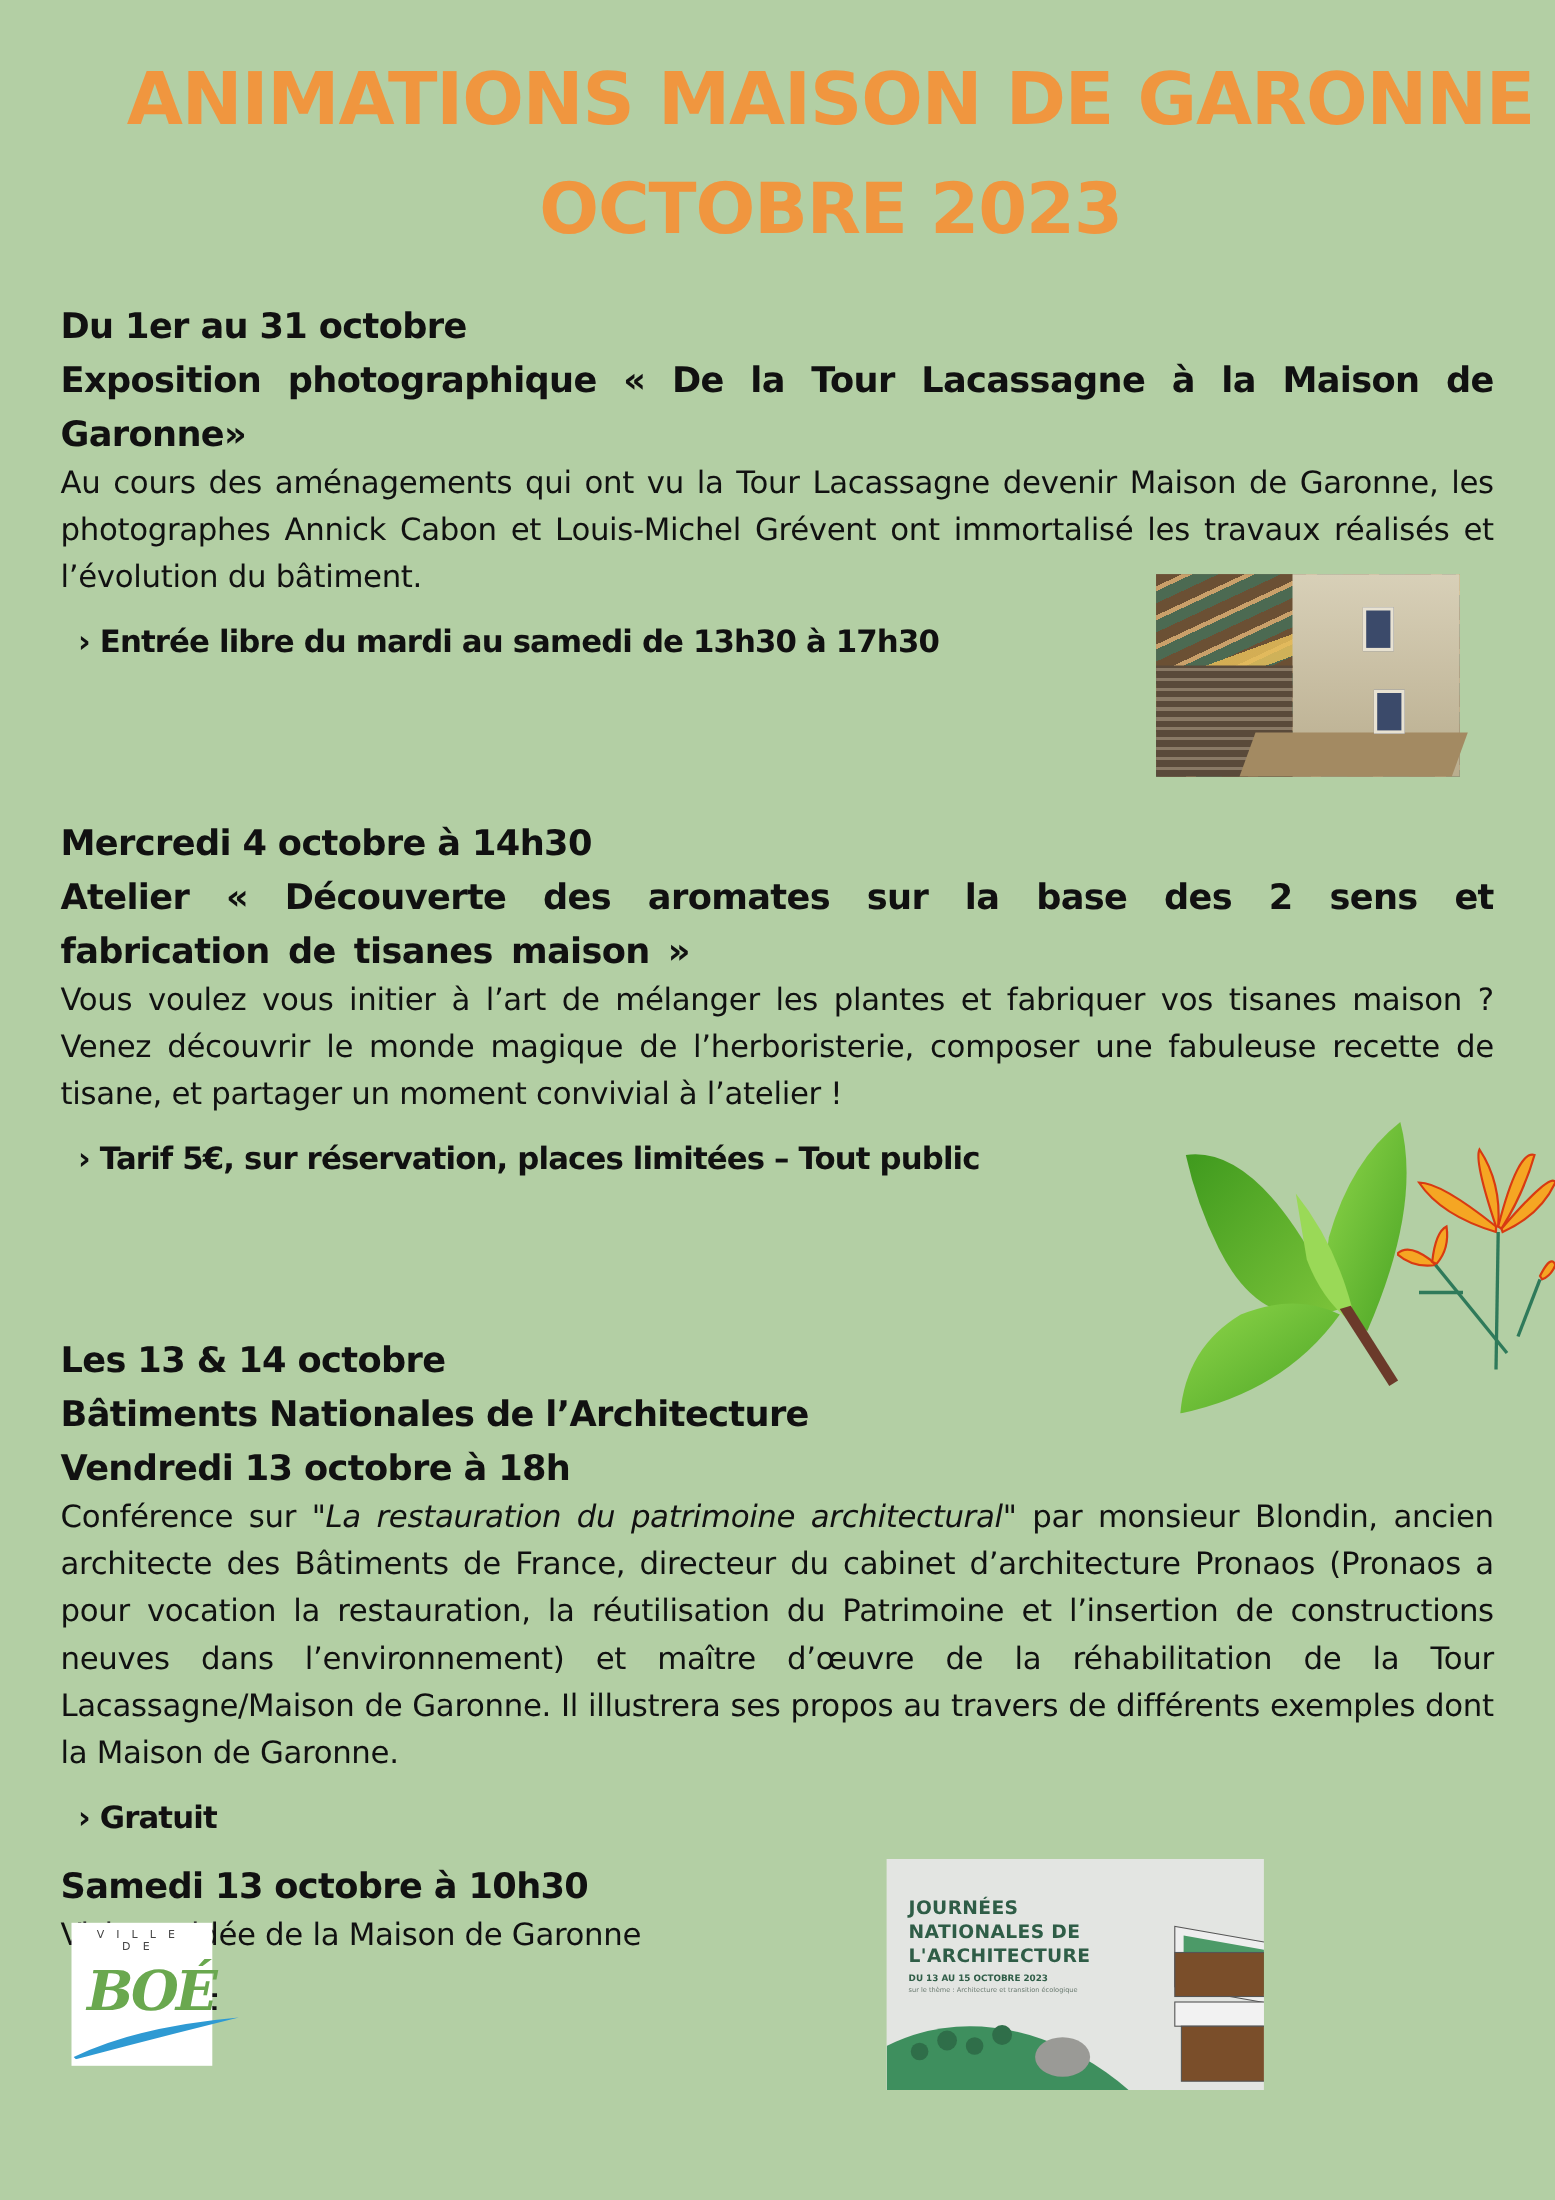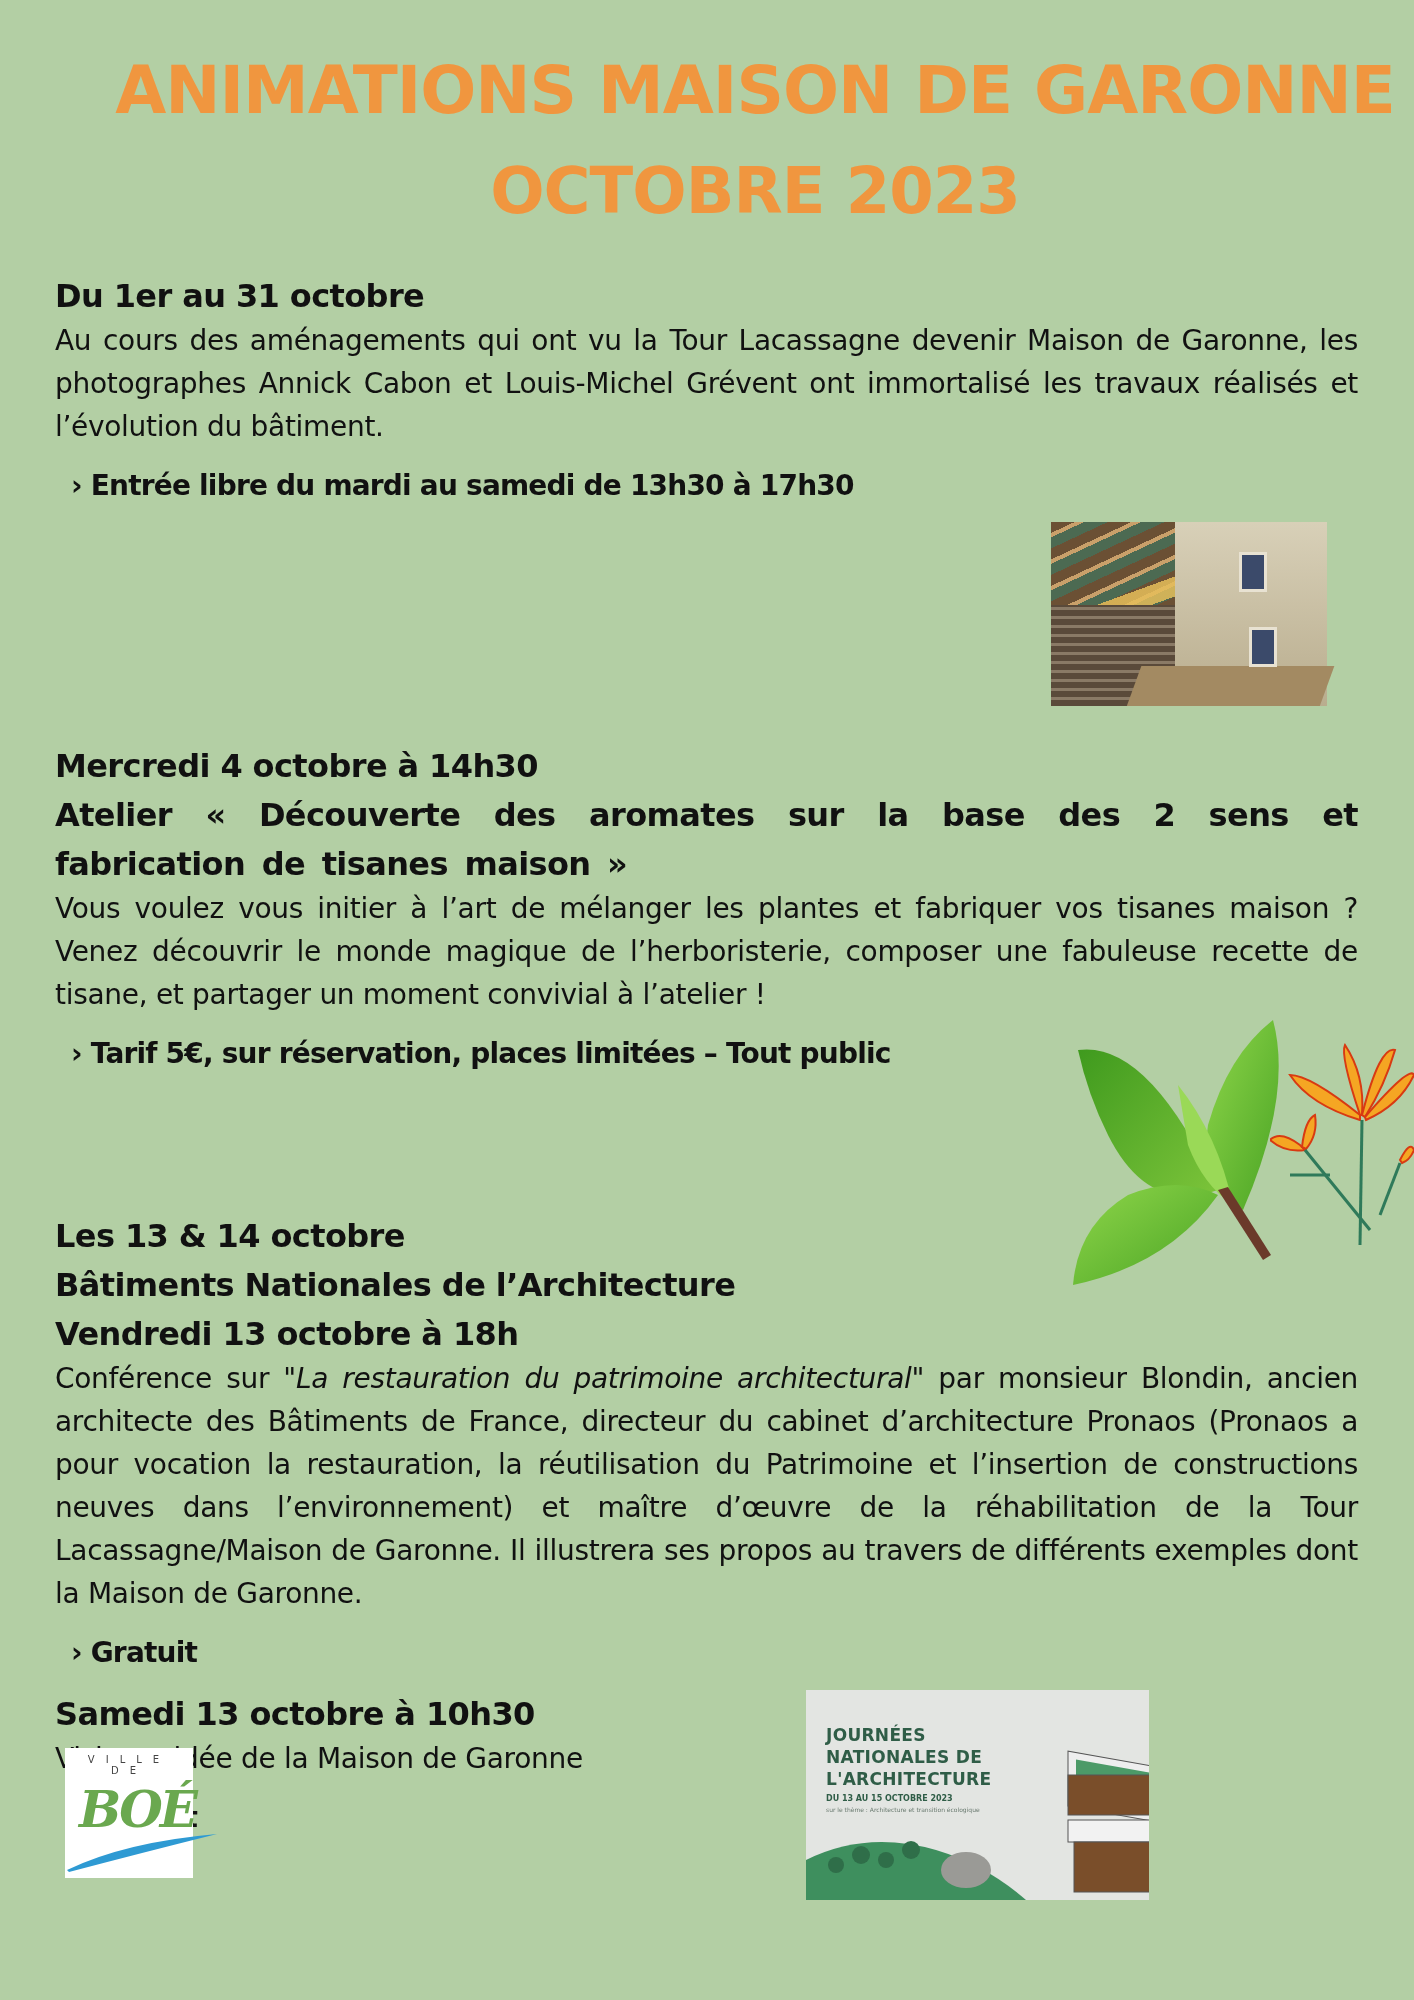--- a/index.html
+++ b/index.html
@@ -46,20 +46,21 @@
   .logo-main { position:absolute; top:32px; left:14px; font-family:"DejaVu Serif", serif; font-style:italic; font-weight:bold; font-size:50px; color:#6aa84f; letter-spacing:-3px; }
 </style>
 </head>
 <body>
 
 <div id="t1" class="title">ANIMATIONS MAISON DE GARONNE</div>
 <div id="t2" class="title">OCTOBRE 2023</div>
 
 <section class="block" style="top:272px;">
   <p class="h">Du 1er au 31 octobre</p>
+  <p class="h just">Exposition photographique « De la Tour Lacassagne à la Maison de Garonne»</p>
   <p class="p" style="margin-top:-2px;">Au cours des aménagements qui ont vu la Tour Lacassagne devenir Maison de Garonne, les photographes Annick Cabon et Louis-Michel Grévent ont immortalisé les travaux réalisés et l’évolution du bâtiment.</p>
   <p class="note">› Entrée libre du mardi au samedi de 13h30 à 17h30</p>
 </section>
 
 <div class="img photo">
   <div class="wall"></div>
   <div class="bricks"></div>
   <div class="floor"></div>
   <div class="win" style="right:60px; top:30px;"></div>
   <div class="win" style="right:50px; top:105px;"></div>

